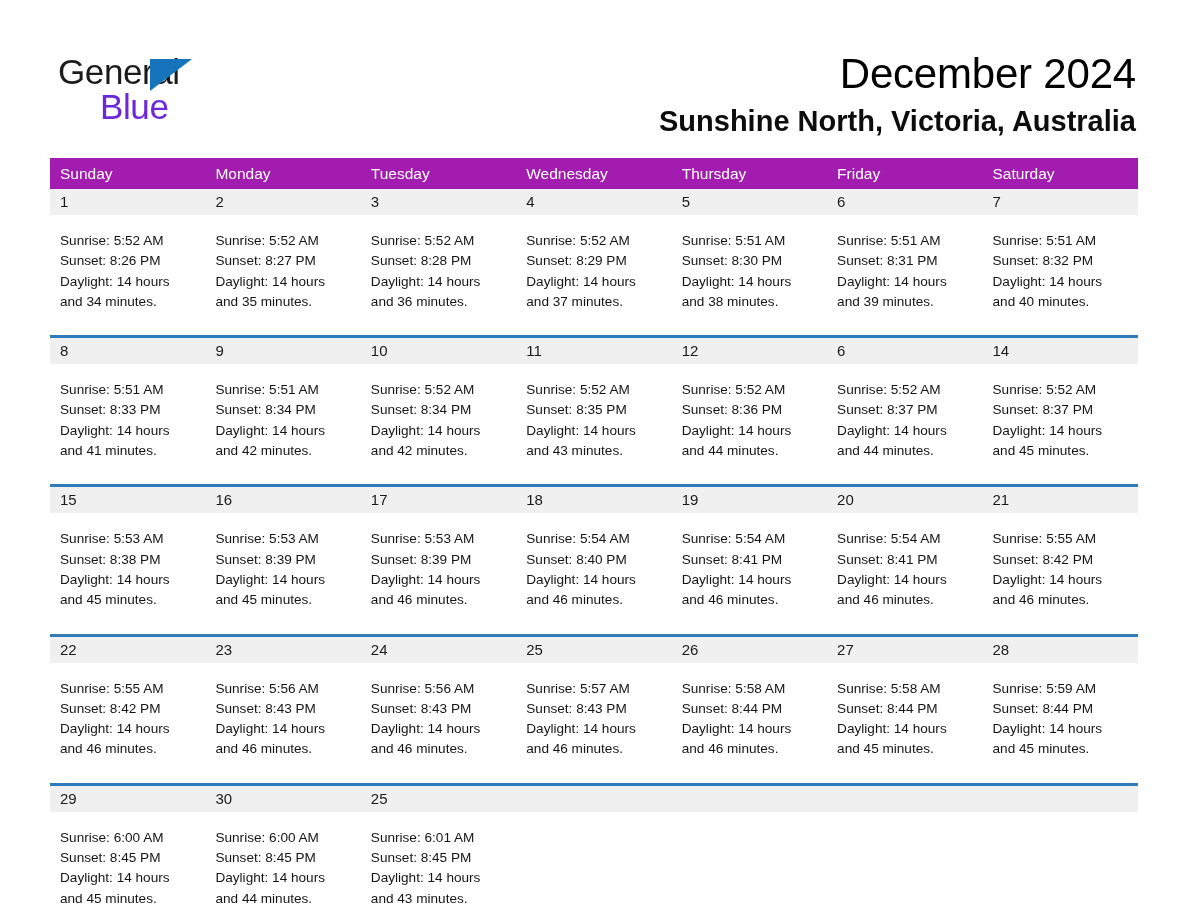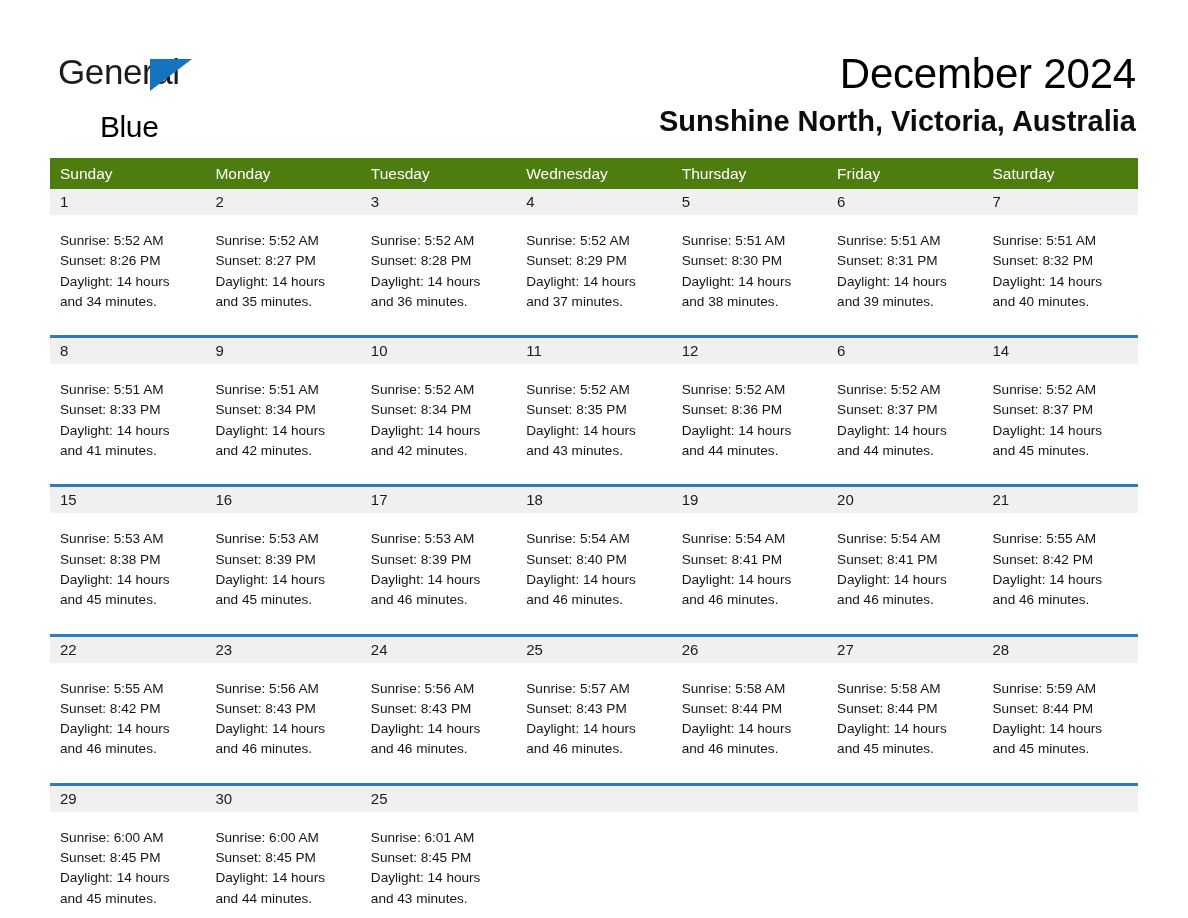--- a/index.html
+++ b/index.html
@@ -47,26 +47,25 @@
     left: 92px;
     top: 7px;
     width: 0; height: 0;
     border-left: 42px solid #1574bb;
     border-bottom: 32px solid transparent;
   }
   .logo-blue {
     position: absolute;
     left: 42px;
     top: 35px;
-    font-size: 30px;
+    font-size: 35px;
     letter-spacing: -0.4px;
-    color: #000000;
+    color: #6d28d9;
     font-weight: 400;
     line-height: 40px;
-    margin-top: 20px;
   }
 
   .title-block {
     position: absolute;
     right: 52px;
     top: 48px;
     text-align: right;
   }
   .month-title {
     font-size: 42px;
@@ -87,21 +86,21 @@
   .calendar {
     position: absolute;
     left: 50px;
     top: 158px;
     width: 1088px;
   }
 
   .weekday-row {
     display: flex;
     width: 100%;
-    background: #4d7c0f;
+    background: #a21caf;
     height: 31px;
   }
   .weekday-cell {
     flex: 1 1 0;
     min-width: 0;
     color: #ffffff;
     font-size: 15.5px;
     line-height: 31px;
     padding-left: 10px;
     white-space: nowrap;

